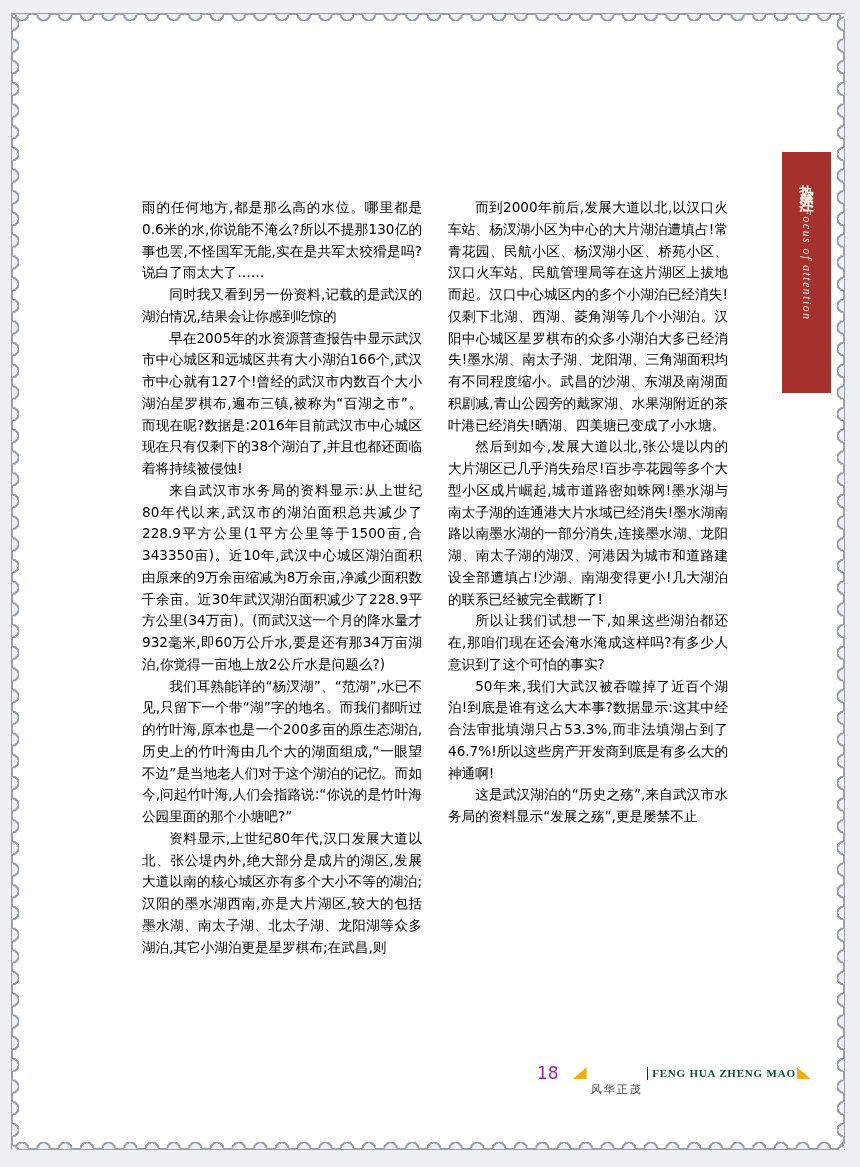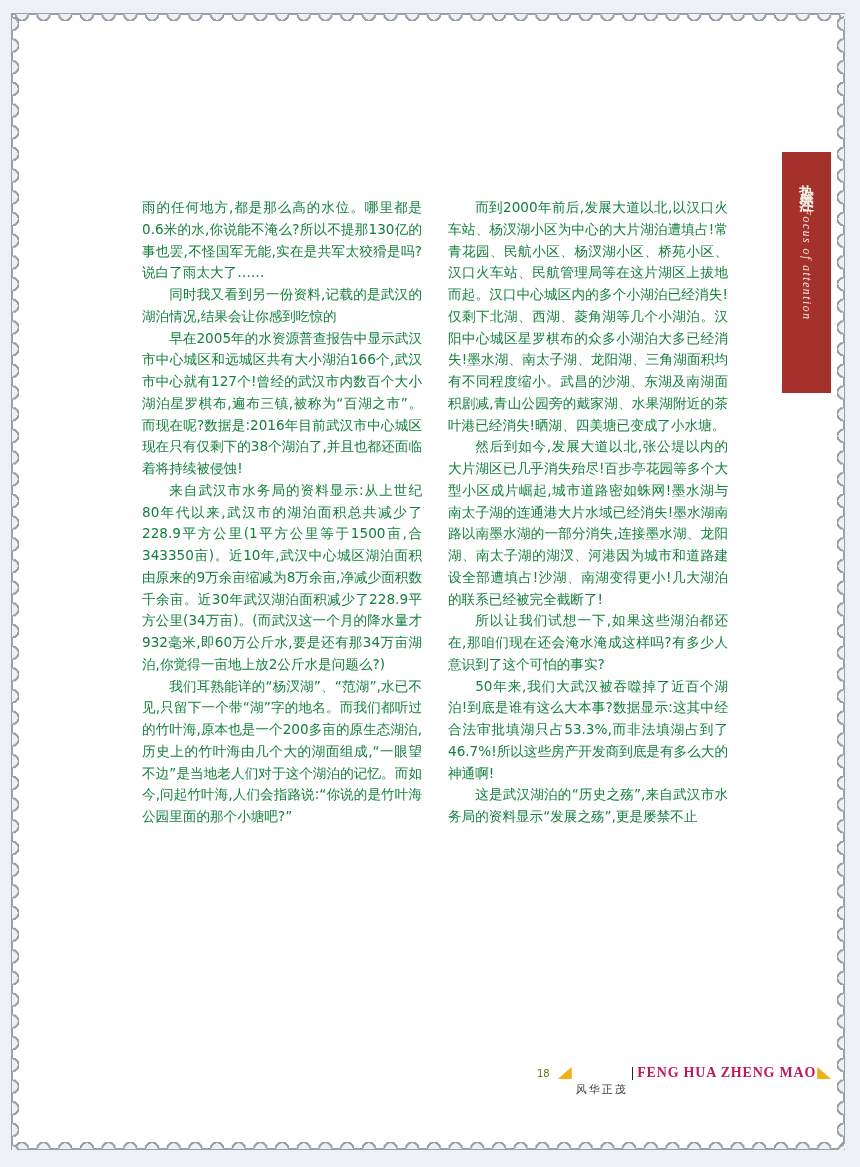--- a/index.html
+++ b/index.html
@@ -88,41 +88,41 @@
     letter-spacing: 1.6px;
     margin-top: 3px;
   }
   
   .col {
     position: absolute;
     top: 197px;
     width: 280px;
     font-size: 13.6px;
     line-height: 21.75px;
-    color: #15803d;
+    color: #000000;
     text-align: justify;
     text-justify: inter-ideograph;
   }
   .col-left  { left: 142px; }
   .col-right { left: 448px; }
   .col p { margin: 0; padding: 0; }
   .col p.p-indent { text-indent: 2em; }
   
   .footer {
     position: absolute;
     left: 537px;
     top: 1064px;
     height: 18px;
     display: flex;
     align-items: center;
   }
   .footer-num {
-    font-size: 10px;
-    color: #4d7c0f;
-    margin-right: 8px;
+    font-size: 17px;
+    color: #a21caf;
+    margin-right: 14px;
   }
   .tri {
     width: 14px;
     height: 12px;
     background: #f0b014;
   }
   .tri-left  { clip-path: polygon(100% 0, 100% 100%, 0 100%); margin-right: 4px; }
   .tri-right { clip-path: polygon(0 0, 100% 100%, 0 100%); margin-left: 1px; }
   .footer-cn {
     font-size: 11px;
@@ -133,23 +133,23 @@
   }
   .footer-divider {
     width: 1.5px;
     height: 13px;
     background: #222222;
     margin: 0 4px 0 2px;
   }
   .footer-en {
     font-family: "Liberation Serif", serif;
     font-weight: bold;
-    font-size: 14px;
+    font-size: 11px;
     letter-spacing: 0.8px;
-    color: #be185d;
+    color: #14532d;
   }
 </style>
 </head>
 <body>
 
 <div class="stamp">
   <div class="perf perf-top"></div>
   <div class="perf perf-bottom"></div>
   <div class="perf perf-left"></div>
   <div class="perf perf-right"></div>
@@ -162,20 +162,21 @@
     <span class="tab-en">Focus of attention</span>
   </div>
 </div>
 
 <div class="col col-left">
   <p>雨的任何地方,都是那么高的水位。哪里都是0.6米的水,你说能不淹么?所以不提那130亿的事也罢,不怪国军无能,实在是共军太狡猾是吗?说白了雨太大了……</p>
   <p class="p-indent">同时我又看到另一份资料,记载的是武汉的湖泊情况,结果会让你感到吃惊的</p>
   <p class="p-indent">早在2005年的水资源普查报告中显示武汉市中心城区和远城区共有大小湖泊166个,武汉市中心就有127个!曾经的武汉市内数百个大小湖泊星罗棋布,遍布三镇,被称为“百湖之市”。而现在呢?数据是:2016年目前武汉市中心城区现在只有仅剩下的38个湖泊了,并且也都还面临着将持续被侵蚀!</p>
   <p class="p-indent">来自武汉市水务局的资料显示:从上世纪80年代以来,武汉市的湖泊面积总共减少了228.9平方公里(1平方公里等于1500亩,合343350亩)。近10年,武汉中心城区湖泊面积由原来的9万余亩缩减为8万余亩,净减少面积数千余亩。近30年武汉湖泊面积减少了228.9平方公里(34万亩)。(而武汉这一个月的降水量才932毫米,即60万公斤水,要是还有那34万亩湖泊,你觉得一亩地上放2公斤水是问题么?)</p>
   <p class="p-indent">我们耳熟能详的“杨汊湖”、“范湖”,水已不见,只留下一个带“湖”字的地名。而我们都听过的竹叶海,原本也是一个200多亩的原生态湖泊,历史上的竹叶海由几个大的湖面组成,“一眼望不边”是当地老人们对于这个湖泊的记忆。而如今,问起竹叶海,人们会指路说:“你说的是竹叶海公园里面的那个小塘吧?”</p>
+  <p class="p-indent">资料显示,上世纪80年代,汉口发展大道以北、张公堤内外,绝大部分是成片的湖区,发展大道以南的核心城区亦有多个大小不等的湖泊;汉阳的墨水湖西南,亦是大片湖区,较大的包括墨水湖、南太子湖、北太子湖、龙阳湖等众多湖泊,其它小湖泊更是星罗棋布;在武昌,则</p>
 </div>
 
 <div class="col col-right">
   <p class="p-indent">而到2000年前后,发展大道以北,以汉口火车站、杨汊湖小区为中心的大片湖泊遭填占!常青花园、民航小区、杨汊湖小区、桥苑小区、汉口火车站、民航管理局等在这片湖区上拔地而起。汉口中心城区内的多个小湖泊已经消失!仅剩下北湖、西湖、菱角湖等几个小湖泊。汉阳中心城区星罗棋布的众多小湖泊大多已经消失!墨水湖、南太子湖、龙阳湖、三角湖面积均有不同程度缩小。武昌的沙湖、东湖及南湖面积剧减,青山公园旁的戴家湖、水果湖附近的茶叶港已经消失!晒湖、四美塘已变成了小水塘。</p>
   <p class="p-indent">然后到如今,发展大道以北,张公堤以内的大片湖区已几乎消失殆尽!百步亭花园等多个大型小区成片崛起,城市道路密如蛛网!墨水湖与南太子湖的连通港大片水域已经消失!墨水湖南路以南墨水湖的一部分消失,连接墨水湖、龙阳湖、南太子湖的湖汊、河港因为城市和道路建设全部遭填占!沙湖、南湖变得更小!几大湖泊的联系已经被完全截断了!</p>
   <p class="p-indent">所以让我们试想一下,如果这些湖泊都还在,那咱们现在还会淹水淹成这样吗?有多少人意识到了这个可怕的事实?</p>
   <p class="p-indent">50年来,我们大武汉被吞噬掉了近百个湖泊!到底是谁有这么大本事?数据显示:这其中经合法审批填湖只占53.3%,而非法填湖占到了46.7%!所以这些房产开发商到底是有多么大的神通啊!</p>
   <p class="p-indent">这是武汉湖泊的“历史之殇”,来自武汉市水务局的资料显示“发展之殇”,更是屡禁不止</p>
 </div>
 

